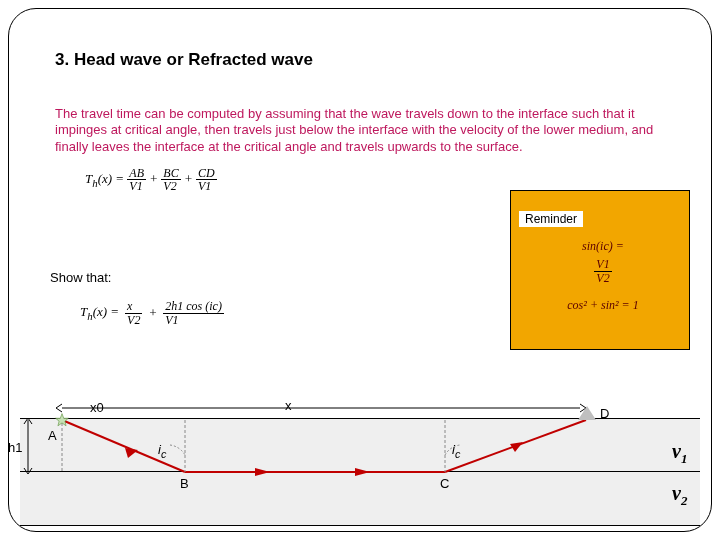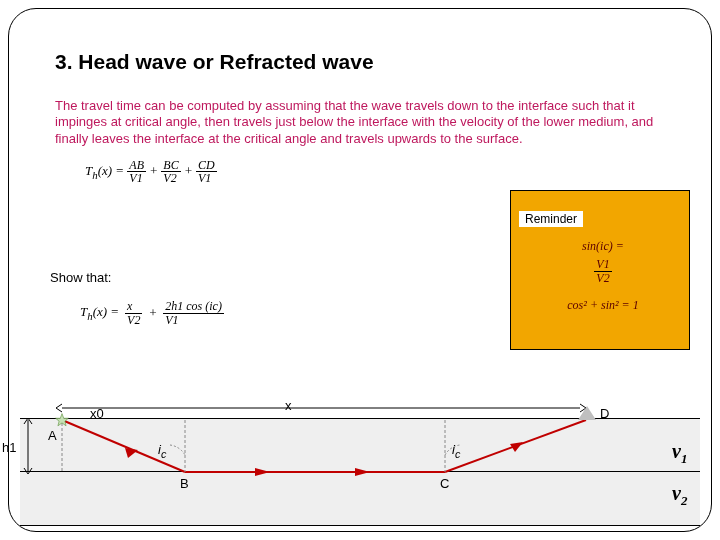--- a/index.html
+++ b/index.html
@@ -20,24 +20,24 @@
     border: 1px solid #000;
     border-radius: 28px;
   }
   .content {
     position: absolute;
     top: 50px;
     left: 55px;
     right: 55px;
   }
   .title {
-    font-size: 21px;
+    font-size: 17px;
     font-weight: bold;
     color: #000;
-    margin-bottom: 24px;
+    margin-bottom: 36px;
   }
   .body-text {
     font-size: 13px;
     color: #be185d;
     line-height: 1.25;
     margin-bottom: 2px;
   }
   .eq-row {
     position: relative;
     height: 70px;
@@ -227,23 +227,23 @@
     <path d="M 445 55 A 20 20 0 0 1 460 45" fill="none" stroke="#888" stroke-dasharray="2,2"></path>
   </svg>
 
   <svg class="star" style="left:55px;top:13px" viewBox="0 0 24 24">
     <polygon points="12,1 15,9 23,9 17,14 19,22 12,17 5,22 7,14 1,9 9,9" fill="#c6e0b4" stroke="#5a8f3a" stroke-width="1"></polygon>
   </svg>
 
   <div class="tri" style="left:578px;top:6px"></div>
 
   <span class="lbl" style="left:48px;top:28px">A</span>
-  <span class="lbl" style="left:90px;top:6px">x0</span>
+  <span class="lbl" style="left:90px;top:0">x0</span>
   <span class="lbl" style="left:285px;top:-2px">x</span>
   <span class="lbl" style="left:600px;top:6px">D</span>
-  <span class="lbl" style="left:2px;top:40px">h1</span>
+  <span class="lbl" style="left:8px;top:40px">h1</span>
   <span class="lbl" style="left:158px;top:42px;font-style:italic"><span>i</span><sub>c</sub></span>
   <span class="lbl" style="left:452px;top:42px;font-style:italic"><span>i</span><sub>c</sub></span>
   <span class="lbl" style="left:180px;top:76px">B</span>
   <span class="lbl" style="left:440px;top:76px">C</span>
   <span class="lbl" style="left:672px;top:40px;font-style:italic;font-weight:bold;font-size:20px;font-family:'Times New Roman',serif"><span>v</span><sub style="font-size:13px">1</sub></span>
   <span class="lbl" style="left:672px;top:82px;font-style:italic;font-weight:bold;font-size:20px;font-family:'Times New Roman',serif"><span>v</span><sub style="font-size:13px">2</sub></span>
 </div>
 
 </body></html>

